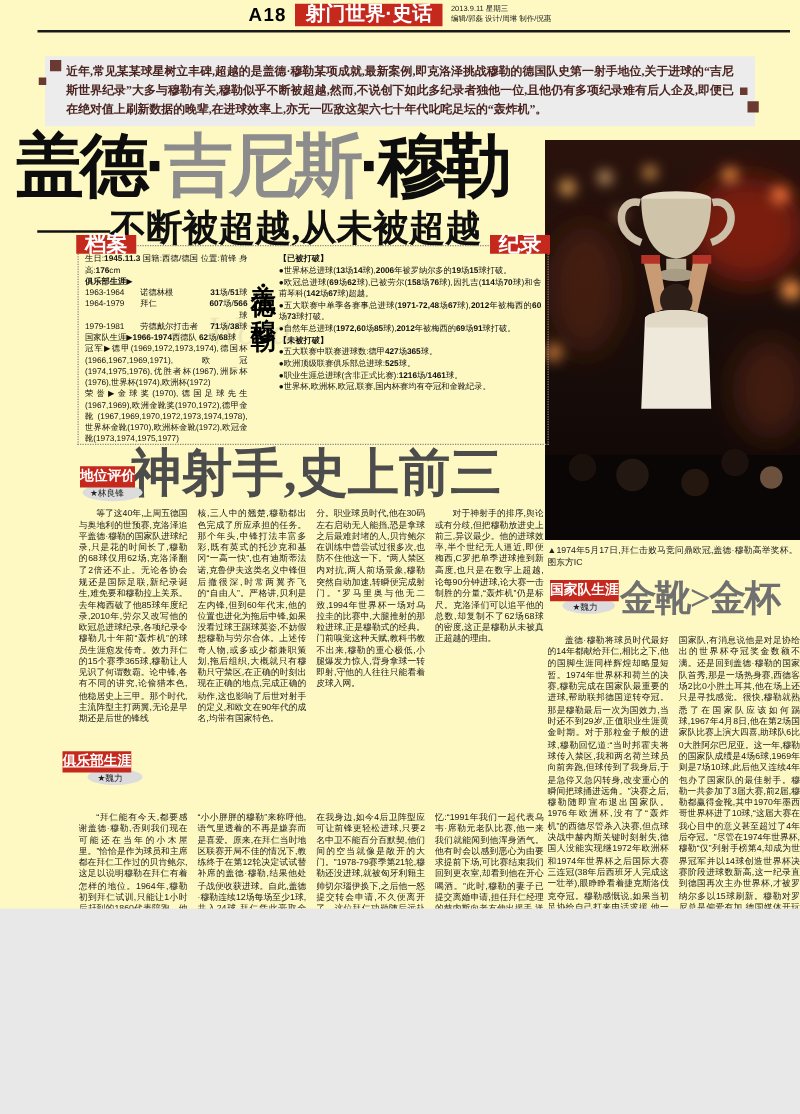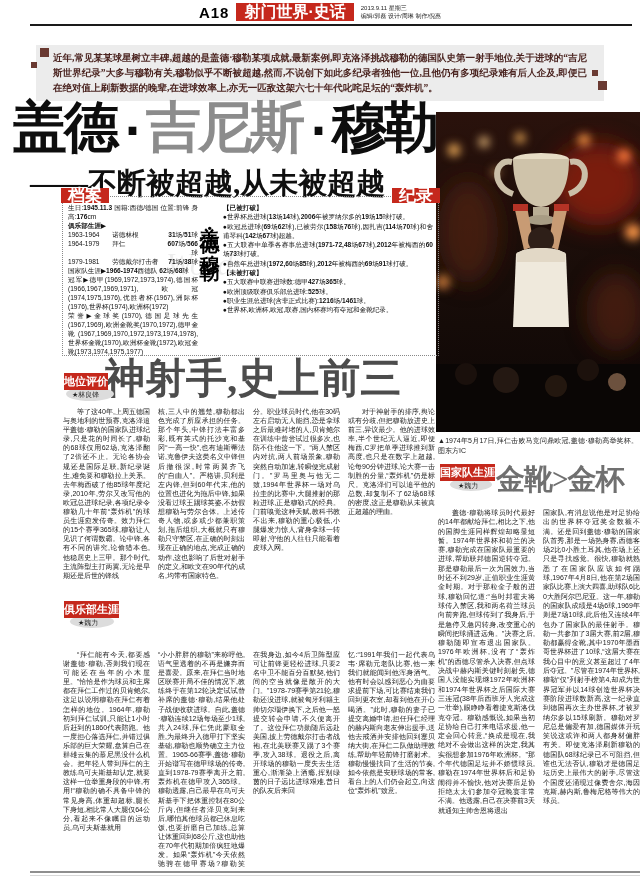--- a/index.html
+++ b/index.html
@@ -1,35 +1,35 @@
 <!DOCTYPE html>
 <html><head>
 <meta charset="utf-8">
 <style>
   html,body{margin:0;padding:0;background:#e8e8e8;}
-  .page{position:relative;width:640px;height:891px;background:#ffffff;overflow:hidden;
+  .page{position:relative;width:640px;height:727px;background:#fef9c3;overflow:hidden;
         font-family:"Liberation Sans","DejaVu Sans",sans-serif;color:#111;}
   
   .masthead{position:absolute;left:0;right:0;top:3px;display:flex;justify-content:center;align-items:center;gap:7px;}
   .page-num{font-size:15px;font-weight:bold;color:#000;letter-spacing:1px;}
   .badge{background:#c5281c;color:#fff;font-size:16px;font-weight:bold;padding:2px 8px;line-height:14px;}
   .meta{font-size:6px;line-height:8px;color:#222;text-align:left;}
   .rule{position:absolute;left:30px;right:8px;top:24px;height:2px;background:#1a1a1a;}
   
   .intro{position:absolute;left:36px;right:36px;top:45px;height:56px;background:#ececec;}
   .intro p{margin:0;padding:6px 17px;font-family:"Liberation Serif","DejaVu Serif",serif;
            font-weight:bold;font-size:9.5px;line-height:14.8px;color:#4b2420;text-align:justify;}
   .sq{position:absolute;background:#6a3a32;}
   .sq1{left:40px;top:48px;width:9px;height:9px;}
   .sq2{left:31px;top:62px;width:6px;height:6px;}
   .sq3{left:592px;top:70px;width:6px;height:6px;}
   .sq4{left:598px;top:81px;width:9px;height:9px;}
   
   .headline{position:absolute;left:12px;top:103px;font-size:55px;line-height:58px;font-weight:900;
-            letter-spacing:-3px;white-space:nowrap;font-family:Liberation Mono, monospace;}
+            letter-spacing:-3px;white-space:nowrap;font-family:Liberation Sans, sans-serif;}
   .hl-black{color:#0d0d0d;} .hl-gray{color:#8c8c8c;}
   .subhead{position:absolute;left:30px;top:167px;font-family:"Liberation Serif","DejaVu Serif",serif;
            font-weight:bold;font-size:29px;line-height:32px;color:#0f0f0f;white-space:nowrap;}
   
   .photo{position:absolute;left:436px;top:112px;width:204px;height:320px;background:#140909;overflow:hidden;}
   .caption{position:absolute;left:438px;top:436px;width:200px;font-size:7px;line-height:9.6px;color:#222;text-align:justify;}
   
   .infobox{position:absolute;left:62px;top:196px;width:375px;height:158px;border:1.5px dotted #888;}
   .tag{position:absolute;background:#c5281c;color:#fff;font-weight:bold;font-size:17px;line-height:13px;padding:1px 7px;}
   .tag-left{left:-2px;top:-9px;} .tag-right{right:-2px;top:-9px;}
@@ -196,21 +196,21 @@
   <div class="sec-ellipse" style="left:66px;top:387px;width:48px;height:14px;"></div>
   <div class="sec-author" style="left:72px;top:390px;">★林良锋</div>
   <div class="sec-title" style="left:104px;top:356px;font-size:41px;line-height:44px;">神射手,史上前三</div>
   <div class="body-cols a1-cols">
     <div class="col indent">等了这40年,上周五德国与奥地利的世预赛,克洛泽追平盖德·穆勒的国家队进球纪录,只是花的时间长了,穆勒的68球仅用62场,克洛泽翻了2倍还不止。无论各协会规还是国际足联,新纪录诞生,难免要和穆勒拉上关系。去年梅西破了他85球年度纪录,2010年,劳尔又改写他的欧冠总进球纪录,各项纪录令穆勒几十年前“轰炸机”的球员生涯愈发传奇。效力拜仁的15个赛季365球,穆勒让人见识了何谓数霸。论中锋,各有不同的讲究,论偷猎本色,他稳居史上三甲。那个时代,主流阵型主打两翼,无论是早期还是后世的锋线</div>
     <div class="col">核,三人中的翘楚,穆勒都出色完成了所应承担的任务。那个年头,中锋打法丰富多彩,既有英式的托沙克和基冈“一高一快”,也有迪斯蒂法诺,克鲁伊夫这类名义中锋但后撤很深,时常两翼齐飞的“自由人”。严格讲,贝利是左内锋,但到60年代末,他的位置也进化为拖后中锋,如果没看过球王踢球英姿,不妨假想穆勒与劳尔合体。上述传奇人物,或多或少都兼职策划,拖后组织,大概就只有穆勒只守禁区,在正确的时刻出现在正确的地点,完成正确的动作,这也影响了后世对射手的定义,和欧文在90年代的成名,均带有国家特色。</div>
     <div class="col">分。职业球员时代,他在30码左右启动无人能挡,恐是拿球之后最难封堵的人,贝肯鲍尔在训练中曾尝试过很多次,也防不住他这一下。“两人禁区内对抗,两人前场景象,穆勒突然自动加速,转瞬便完成射门。”罗马里奥与他无二致,1994年世界杯一场对乌拉圭的比赛中,大腿推射的那粒进球,正是穆勒式的经典。门前嗅觉这种天赋,教科书教不出来,穆勒的重心极低,小腿爆发力惊人,背身拿球一转即射,守他的人往往只能看着皮球入网。</div>
     <div class="col indent">对于神射手的排序,舆论或有分歧,但把穆勒放进史上前三,异议最少。他的进球效率,半个世纪无人逼近,即便梅西,C罗把单季进球推到新高度,也只是在数字上超越,论每90分钟进球,论大赛一击制胜的分量,“轰炸机”仍是标尺。克洛泽们可以追平他的总数,却复制不了62场68球的密度,这正是穆勒从未被真正超越的理由。</div>
   </div>
 
-  <div class="sec-label" style="left:64px;top:601px;">俱乐部生涯</div>
+  <div class="sec-label" style="left:50px;top:601px;text-decoration:underline;">俱乐部生涯</div>
   <div class="sec-ellipse" style="left:70px;top:615px;width:44px;height:13px;"></div>
   <div class="sec-author" style="left:78px;top:618px;">★魏力</div>
   <div class="body-cols a2-cols">
     <div class="col indent">“拜仁能有今天,都要感谢盖德·穆勒,否则我们现在可能还在当年的小木屋里。”恰恰是作为球员和主席都在拜仁工作过的贝肯鲍尔,这足以说明穆勒在拜仁有着怎样的地位。1964年,穆勒初到拜仁试训,只能让1小时后赶到的1860代表陪跑。他一度担心落选拜仁,并错过俱乐部的巨大荣耀,盘算自己在群雄云集的慕尼黑没什么机会。把年轻人带到拜仁的主教练乌可夫斯基却认定,就要这样一位举重身段的中锋,有用!“穆勒的确不具备中锋的常见身高,体重却超标,腿长下身短,相比常人大腿仅64公分,看起来不像瞩目的运动员,乌可夫斯基就用</div>
     <div class="col">“小小胖胖的穆勒”来称呼他,语气里透着的不再是嫌弃而是喜爱。原来,在拜仁当时地区联赛开局不佳的情况下,教练终于在第12轮决定试试替补席的盖德·穆勒,结果他处子战便收获进球。自此,盖德·穆勒连续12场每场至少1球,共入24球,拜仁凭此豪取全胜,为最终升入德甲打下坚实基础,穆勒也顺势确立主力位置。1965-66赛季,盖德·穆勒开始谱写在德甲球场的传奇,直到1978-79赛季离开之前,轰炸机在德甲攻入365球。穆勒透露,自己最早在乌可夫斯基手下把体重控制在80公斤内,但继任者泽贝克到来后,哪怕其他球员都已休息吃饭,也要折磨自己加练,总算让体重回到68公斤,这也助他在70年代初期加倍疯狂地爆发。如果“轰炸机”今天依然驰骋在德甲赛场?穆勒笑道:“单季40球没问题吧,因为过去一场比赛总会有两三名球员始终</div>
     <div class="col">在我身边,如今4后卫阵型应可让前锋更轻松进球,只要2名中卫不能百分百默契,他们间的空当就像是敞开的大门。”1978-79赛季第21轮,穆勒还没进球,就被匈牙利籍主帅切尔瑙伊换下,之后他一怒提交转会申请,不久便离开了。这位拜仁功勋随后远赴美国,披上劳德戴尔打击者战袍,在北美联赛又踢了3个赛季,攻入38球。退役之后,离开球场的穆勒一度失去生活重心,渐渐染上酒瘾,挥别绿茵的日子远比进球艰难,昔日的队友后来回</div>
     <div class="col">忆:“1991年我们一起代表乌韦·席勒元老队比赛,他一来我们就能闻到他浑身酒气。他有时会以感到恶心为由要求提前下场,可比赛结束我们回到更衣室,却看到他在开心喝酒。”此时,穆勒的妻子已提交离婚申请,担任拜仁经理的赫内斯向老友伸出援手,送他去戒酒并安排他回到塞贝纳大街,在拜仁二队做助理教练,帮助年轻前锋打磨射术。穆勒慢慢找回了生活的节奏,如今依然是安联球场的常客,看台上的人们仍会起立,向这位“轰炸机”致意。</div>
   </div>
 
   <div class="sec-label" style="left:440px;top:464px;">国家队生涯</div>

